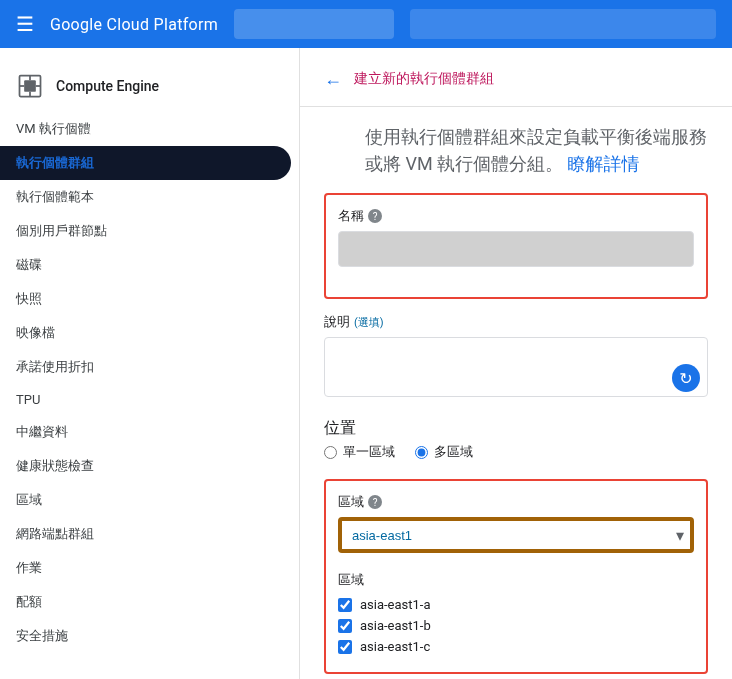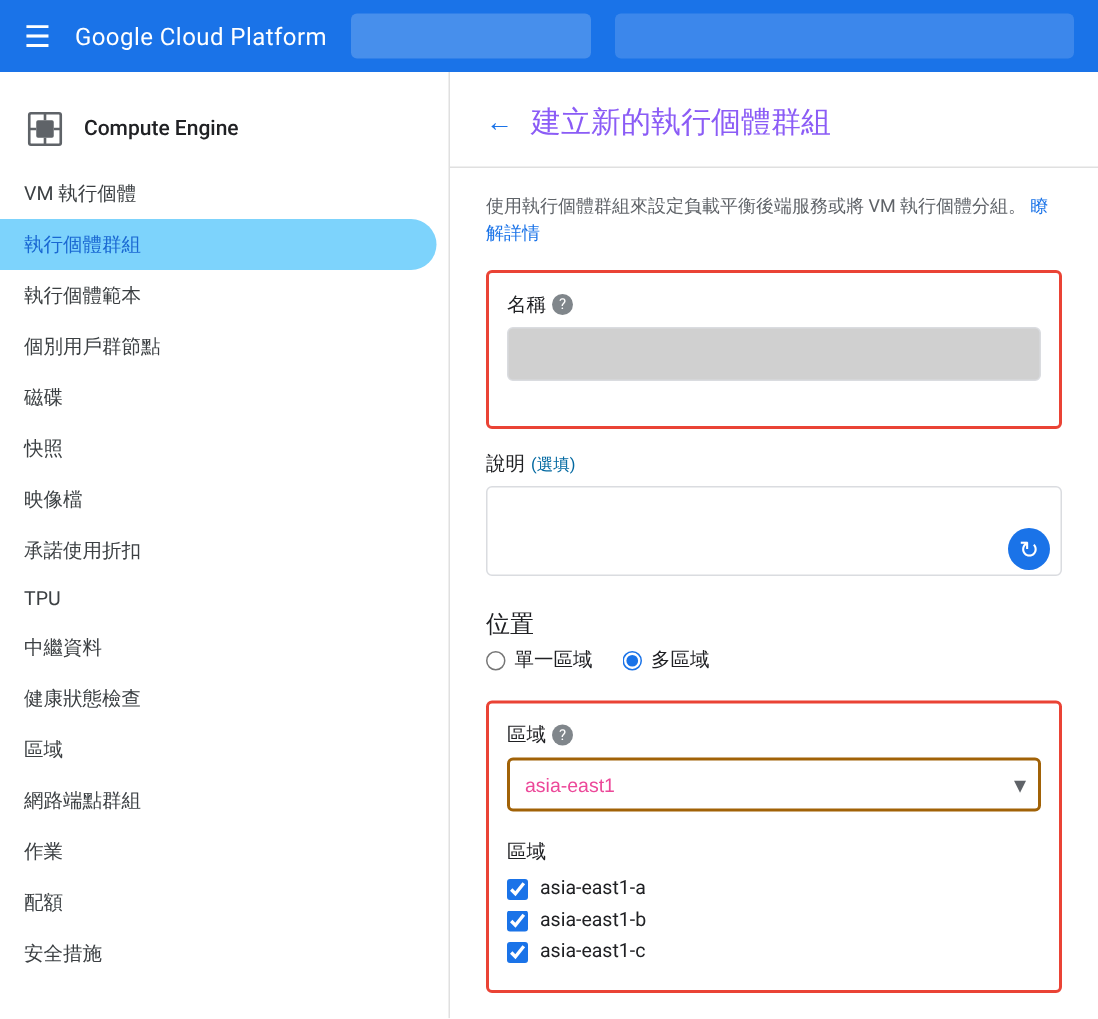--- a/index.html
+++ b/index.html
@@ -73,23 +73,23 @@
     }
     .sidebar-item {
       padding: 8px 16px;
       cursor: pointer;
       color: #3c4043;
       font-size: 13px;
       border-radius: 0 20px 20px 0;
       margin-right: 8px;
     }
     .sidebar-item.active {
-      background: #7dd3fc;
+      background: #0f172a;
       color: #1967d2;
-      font-weight: 400;
+      font-weight: 700;
     }
 
     
     .main-content {
       flex: 1;
       overflow-y: auto;
       padding: 0;
     }
     .page-header {
       display: flex;
@@ -97,33 +97,34 @@
       gap: 12px;
       padding: 20px 24px 16px 24px;
       border-bottom: 1px solid #e0e0e0;
     }
     .back-arrow {
       color: #1a73e8;
       font-size: 18px;
       cursor: pointer;
     }
     .page-title {
-      font-size: 20px;
-      color: #8b5cf6;
+      font-size: 14px;
+      color: #be185d;
       font-weight: 400;
     }
 
     .page-body {
       padding: 16px 24px;
     }
     .description {
-      font-size: 12px;
+      font-size: 18px;
       color: #5f6368;
       margin-bottom: 16px;
       line-height: 1.5;
+      margin-left: 41px;
     }
     .description a {
       color: #1a73e8;
       text-decoration: none;
     }
 
     
     .field-group {
       margin-bottom: 18px;
     }
@@ -214,25 +215,25 @@
       border-radius: 4px;
       padding: 12px;
       margin-bottom: 14px;
     }
 
     
     .select-wrap { position: relative; }
     .select-input {
       width: 100%;
       height: 36px;
-      border: 2px solid #a16207;
+      border: 4px solid #a16207;
       border-radius: 4px;
       padding: 0 30px 0 10px;
       font-size: 13px;
-      color: #ec4899;
+      color: #0369a1;
       appearance: none;
       background: #fff;
       cursor: pointer;
       outline: none;
     }
     .select-arrow {
       position: absolute;
       right: 10px;
       top: 50%;
       transform: translateY(-50%);

